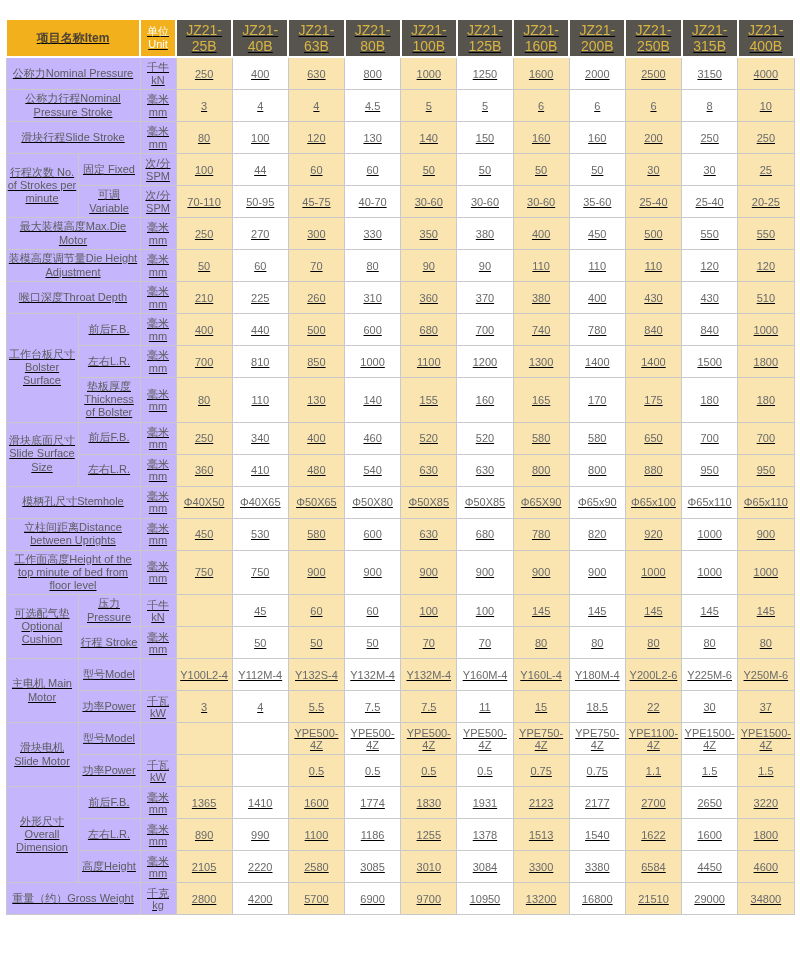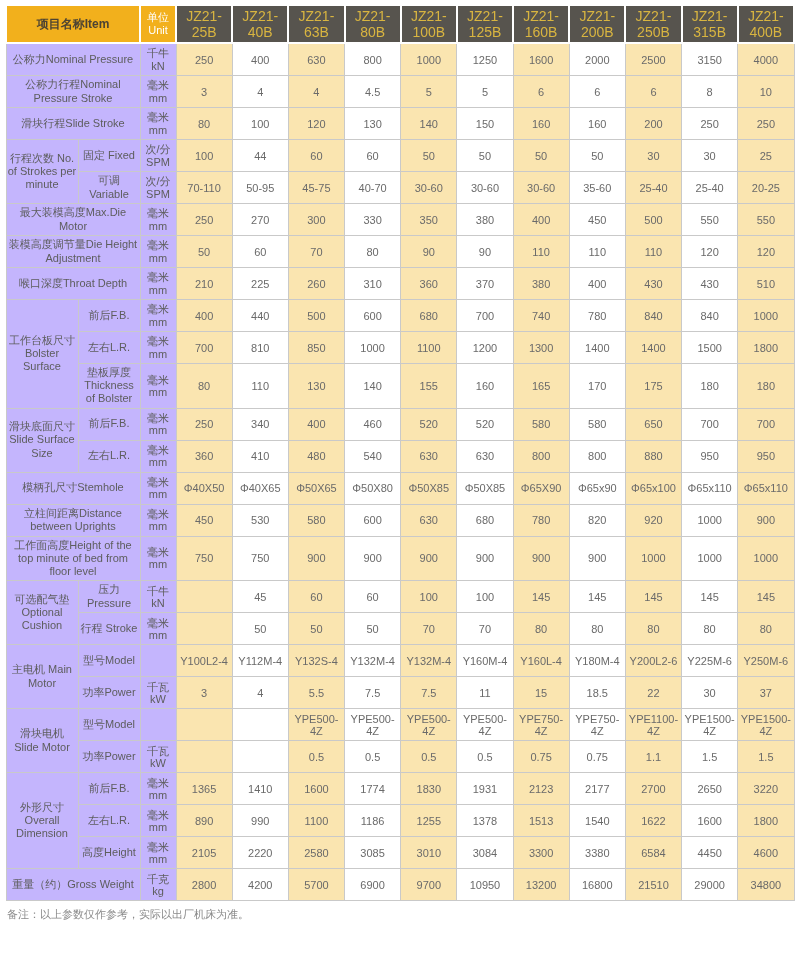--- a/index.html
+++ b/index.html
@@ -1,21 +1,21 @@
 <!DOCTYPE html>
 <html style="--dark: #57544e; --gold: #d9b540; --orange: #f2b01c; --cream: #fae5b0; --border: #c9c9c9;"><head>
 <meta charset="utf-8">
 <style>
   :root{
     --orange:#f2b01c; --dark:#57544e; --gold:#d9b540; --cream:#fae5b0;
     --border:#c9c9c9; --text:#6a6a6a; --label:#5d5d5d;
   }
   html,body{margin:0;padding:0;background:#fff;}
   body{width:800px;height:953px;font-family:"Liberation Sans","DejaVu Sans",sans-serif;box-sizing:border-box;}
-  .wrap{padding:4px 5px 0 5px;}
+  .wrap{padding:18px 5px 0 5px;text-decoration:underline;}
   table{border-collapse:collapse;width:790px;table-layout:fixed;}
   th,td{border:1px solid var(--border);text-align:center;vertical-align:middle;
         font-size:11px;color:var(--text);padding:2px 1px;word-wrap:break-word;overflow:hidden;}
   thead th{border:2px solid #fff;height:24px;font-weight:bold;}
   th.item-h{background:var(--orange);color:#4c4333;font-size:12px;}
   th.unit-h{background:var(--orange);color:#ffffff;font-weight:normal;white-space:pre-line;line-height:1.15;}
   th.model-h{background:var(--dark);color:var(--gold);font-weight:normal;font-size:14px;}
   td.lbl,td.grp,td.sub{color:var(--label);line-height:1.2;}
   td.unit{white-space:pre-line;line-height:1.1;color:var(--label);}
   td.v{height:27px;}
@@ -470,14 +470,13 @@
           <td class="v cream">9700</td>
           <td class="v white">10950</td>
           <td class="v cream">13200</td>
           <td class="v white">16800</td>
           <td class="v cream">21510</td>
           <td class="v white">29000</td>
           <td class="v cream">34800</td>
         </tr>
       </tbody>
   </table>
-  <div class="note">备注：以上参数仅作参考，实际以出厂机床为准。</div>
 </div>
 
 </body></html>

